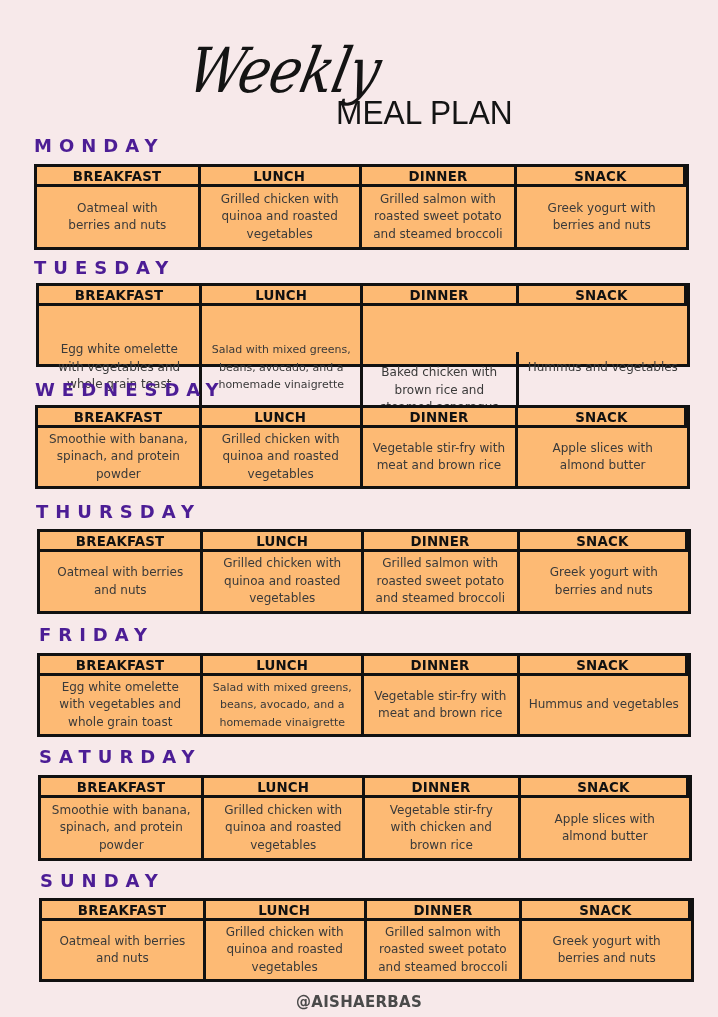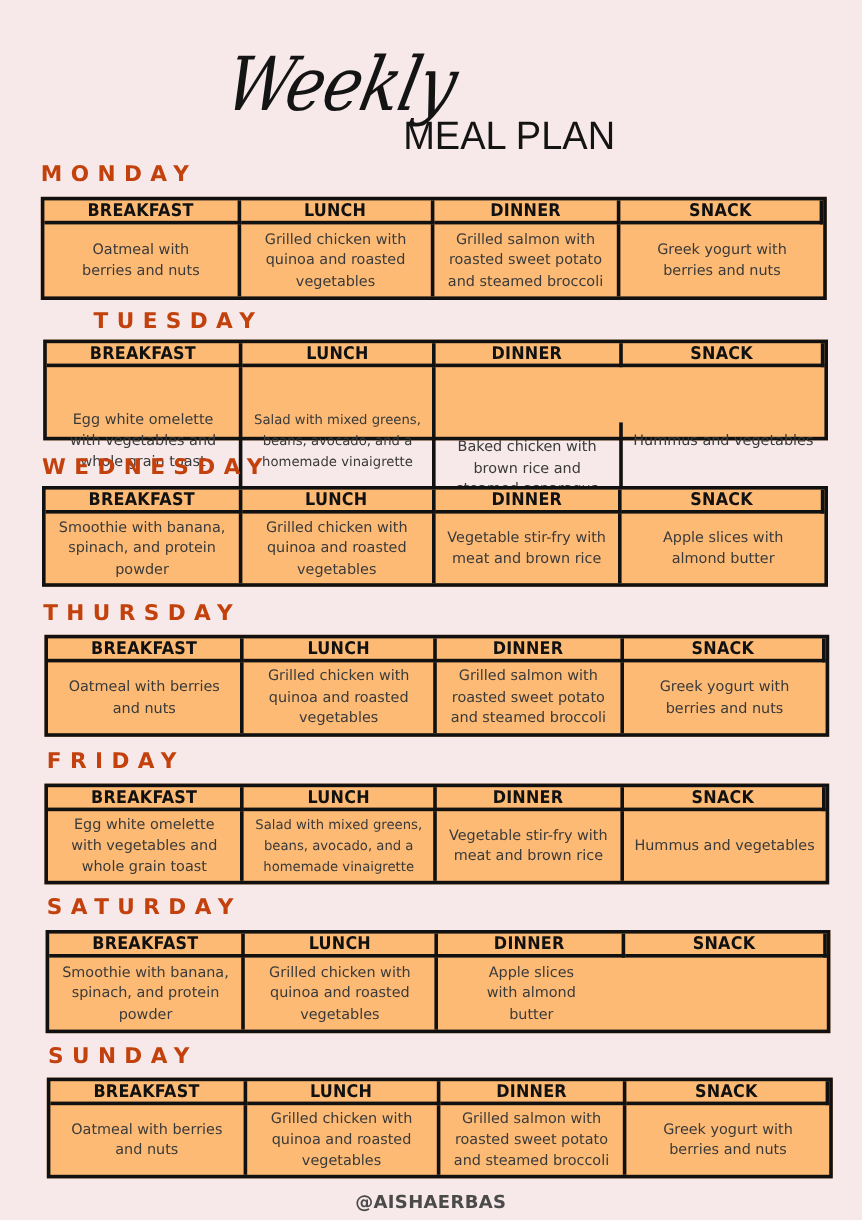--- a/index.html
+++ b/index.html
@@ -30,21 +30,21 @@
     transform-origin: left top;
     color: #141414;
     line-height: 1;
   }
   .day-label {
     position: absolute;
     font-family: "DejaVu Sans", sans-serif;
     font-weight: bold;
     font-size: 18px;
     letter-spacing: 7px;
-    color: #c2410c;
+    color: #4c1d95;
     line-height: 1;
     white-space: nowrap;
   }
   .table {
     position: absolute;
     border: 3px solid #111;
     background: #fdba74;
     box-sizing: border-box;
     display: grid;
     grid-template-columns: 165fr 162fr 157fr 170fr;
@@ -103,21 +103,21 @@
     </div>
   <div class="hcell">
       <span>SNACK</span>
     </div>
   <div class="cell" style="padding:0 28px;">Oatmeal with berries and nuts</div>
   <div class="cell" style="padding:0 10px;">Grilled chicken with quinoa and roasted vegetables</div>
   <div class="cell">Grilled salmon with roasted sweet potato and steamed broccoli</div>
   <div class="cell" style="padding:0 22px;">Greek yogurt with berries and nuts</div>
 </div>
 
-<div class="day-label" style="left:34px; top:259px;margin-left:44px;">TUESDAY</div>
+<div class="day-label" style="left:34px; top:259px;">TUESDAY</div>
 <div class="table" style="left:36px; top:283px; width:654px; height:84px;">
   <div class="hcell">
       <span>BREAKFAST</span>
     </div>
   <div class="hcell">
       <span>LUNCH</span>
     </div>
   <div class="hcell">
       <span>DINNER</span>
     </div>
@@ -199,20 +199,21 @@
       <span>LUNCH</span>
     </div>
   <div class="hcell">
       <span>DINNER</span>
     </div>
   <div class="hcell">
       <span>SNACK</span>
     </div>
   <div class="cell" style="padding:0 3px;">Smoothie with banana, spinach, and protein powder</div>
   <div class="cell" style="padding:0 10px;">Grilled chicken with quinoa and roasted vegetables</div>
+  <div class="cell" style="padding:0 18px;">Vegetable stir-fry with chicken and brown rice</div>
   <div class="cell" style="padding:0 28px;">Apple slices with almond butter</div>
 </div>
 
 <div class="day-label" style="left:40px; top:872px;text-align:right;">SUNDAY</div>
 <div class="table" style="left:39px; top:898px; width:655px; height:84px;">
   <div class="hcell">
       <span>BREAKFAST</span>
     </div>
   <div class="hcell">
       <span>LUNCH</span>

